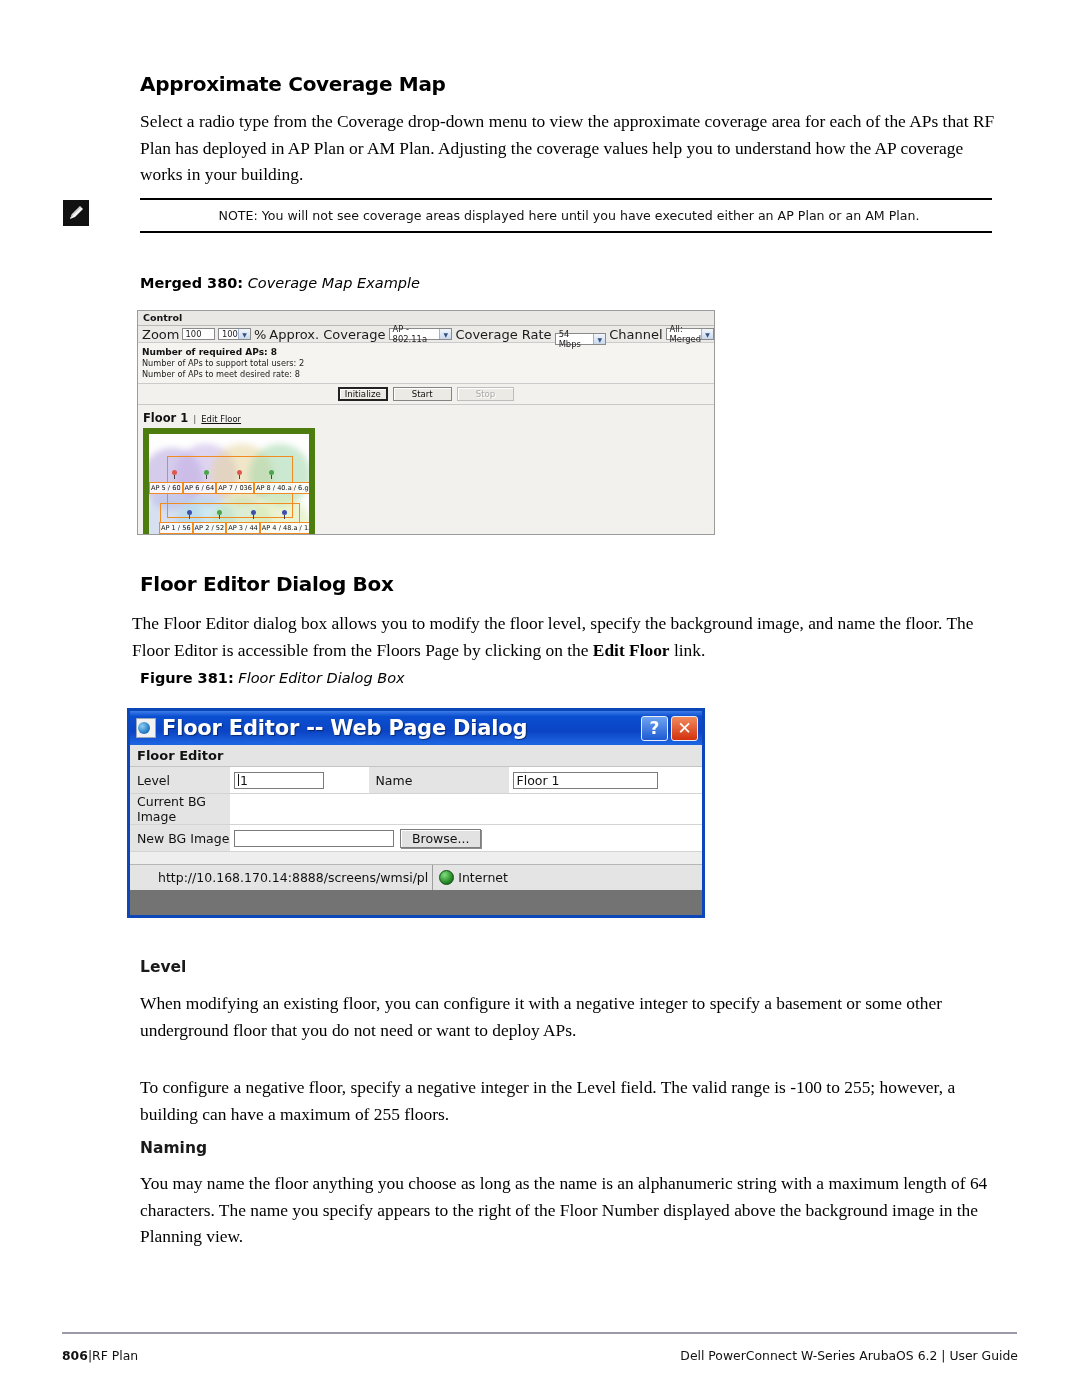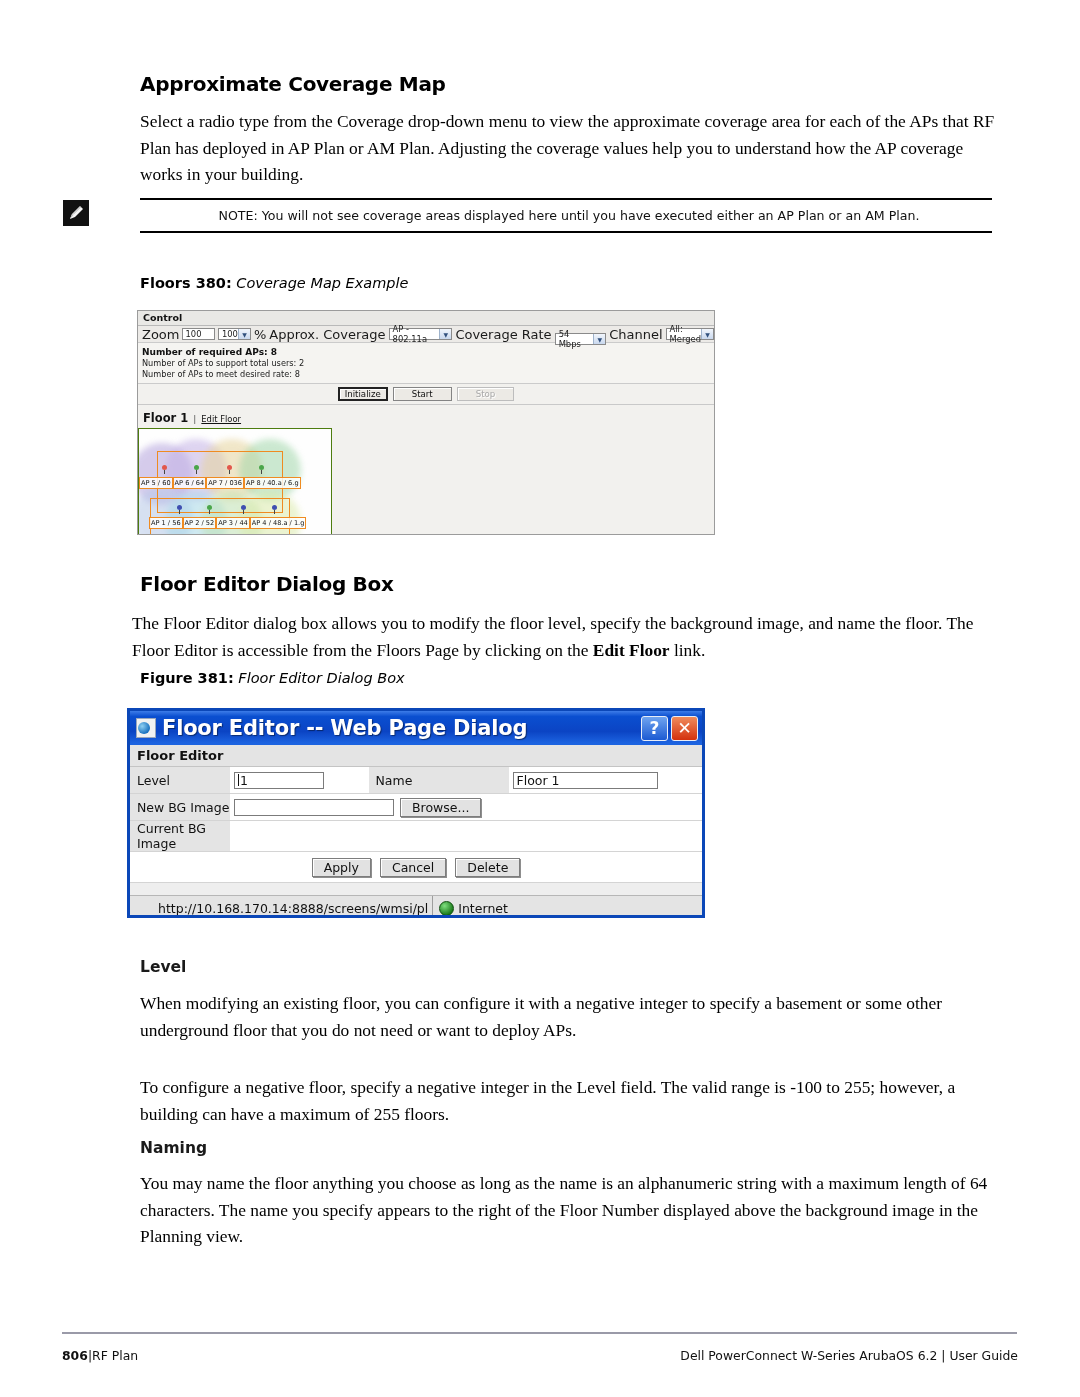--- a/index.html
+++ b/index.html
@@ -221,24 +221,25 @@
     font-size: 9px;
     color: #555;
   }
   .floor-edit-link {
     font-size: 8.4px;
     color: #111;
     text-decoration: underline;
   }
   .map-canvas {
     position: relative;
-    width: 194px;
+    margin-left: 5px;
+    width: 172px;
     height: 128px;
     background: #fefefe;
-    border: 1px solid #4d7c0f;
+    border: 6px solid #4d7c0f;
     overflow: hidden;
     box-sizing: border-box;
   }
   .halo {
     position: absolute;
     border-radius: 50%;
     filter: blur(3px);
     opacity: 0.55;
   }
   .bld-rect {
@@ -494,21 +495,21 @@
       <polygon points="3,15 5,10 13,2 16,5 8,13" fill="#f4f4f4"></polygon>
       <polygon points="3,15 5,10 6.2,11.2" fill="#bdbdbd"></polygon>
       <line x1="6" y1="10.5" x2="13.5" y2="3" stroke="#8c8c8c" stroke-width="0.7"></line>
     </svg>
   </div>
   <div class="note-box">
     <span class="note-text">NOTE: You will not see coverage areas displayed here until you have executed either an AP Plan or an AM Plan.</span>
   </div>
 
   <div class="figure-caption" style="left:140px; top:275px;">
-    <span class="fig-num">Floors 380:</span>
+    <span class="fig-num">Merged 380:</span>
     <span class="fig-label">Coverage Map Example</span>
   </div>
 
   <div class="fig380">
 
     <div class="ctl-header">Control</div>
 
     <div class="ctl-row">
       <span class="ctl-lbl">Zoom</span>
       <span class="mini-input" style="width:60px;">100</span>
@@ -644,37 +645,32 @@
             <span>1</span>
           </span>
       </span>
       <span class="dlg-cell-label name-lbl">Name</span>
       <span class="dlg-cell-field">
         <span class="txt-input" style="width:145px;">Floor 1</span>
       </span>
     </div>
 
     <div class="dlg-row">
+      <span class="dlg-cell-label">Current BG Image</span>
+      <span class="dlg-cell-field"></span>
+    </div>
+
+    <div class="dlg-row">
       <span class="dlg-cell-label">New BG Image</span>
       <span class="dlg-cell-field" style="gap:6px;">
         <span class="txt-input" style="width:160px;"></span>
         <span class="dlg-btn">Browse...</span>
       </span>
     </div>
 
-    <div class="dlg-row">
-      <span class="dlg-cell-label">Current BG Image</span>
-      <span class="dlg-cell-field"></span>
-    </div>
-
-    <div class="dlg-btn-row">
-      <span class="dlg-btn">Apply</span>
-      <span class="dlg-btn">Cancel</span>
-      <span class="dlg-btn">Delete</span>
-    </div>
 
     <div class="dlg-filler"></div>
 
     <div class="dlg-statusbar">
       <span class="status-url">http://10.168.170.14:8888/screens/wmsi/pl</span>
       <span class="status-zone">
         <span class="globe-icon"></span>
         <span>Internet</span>
       </span>
     </div>

